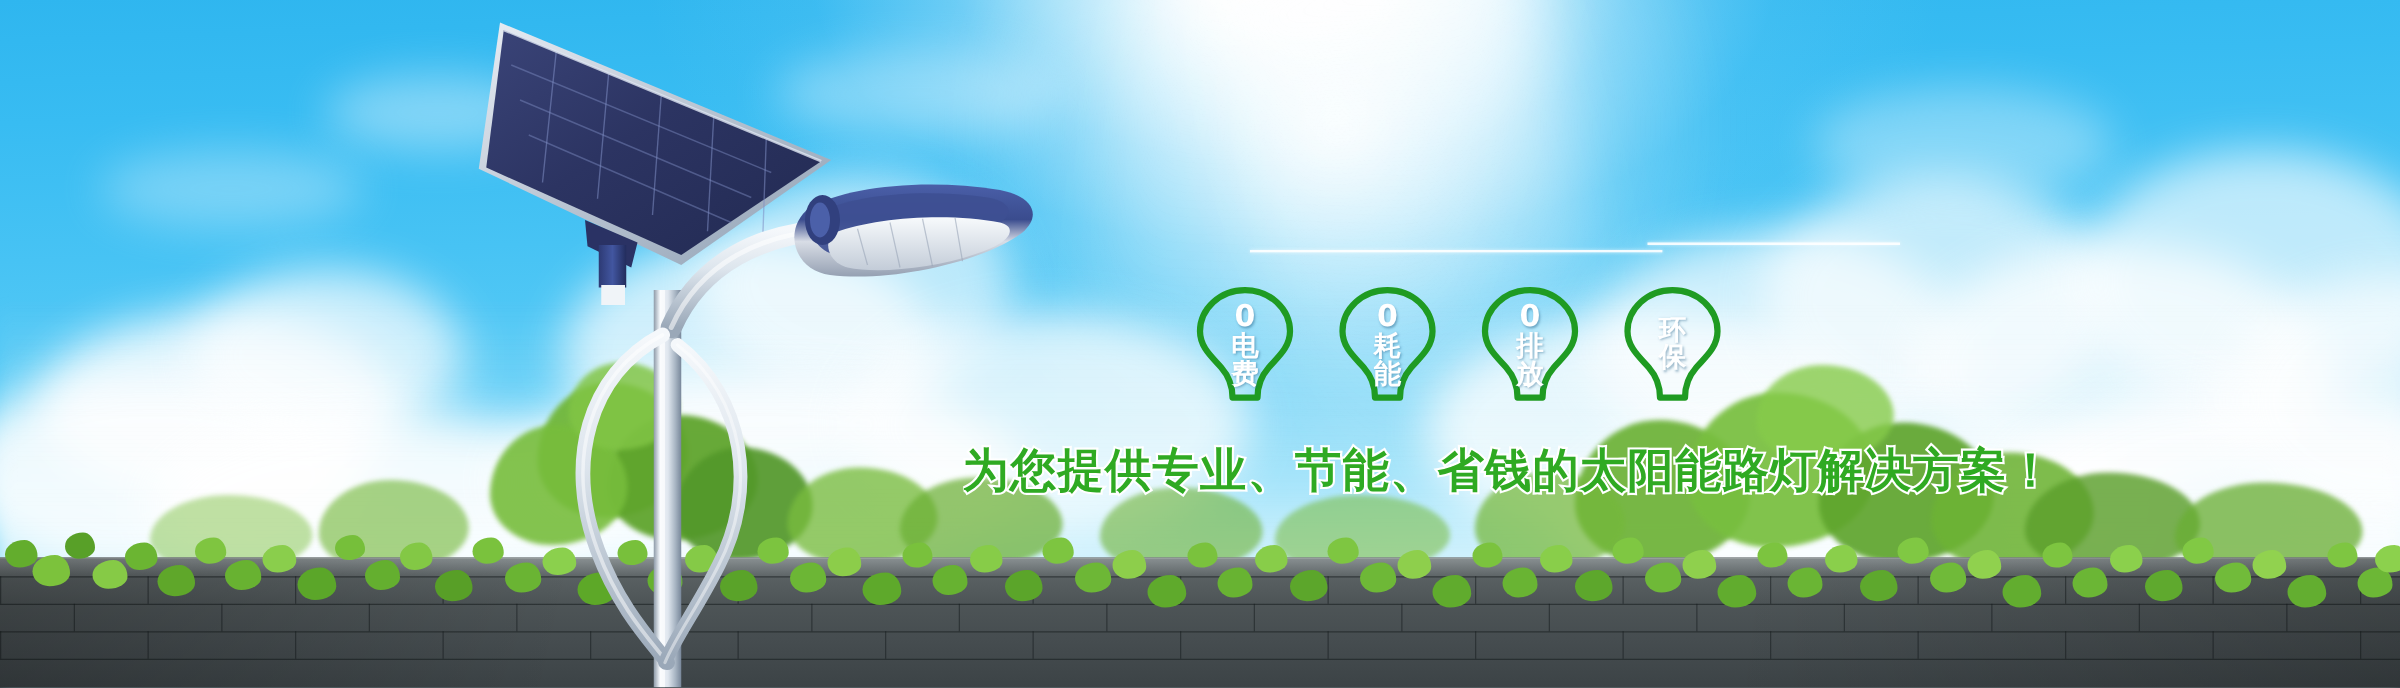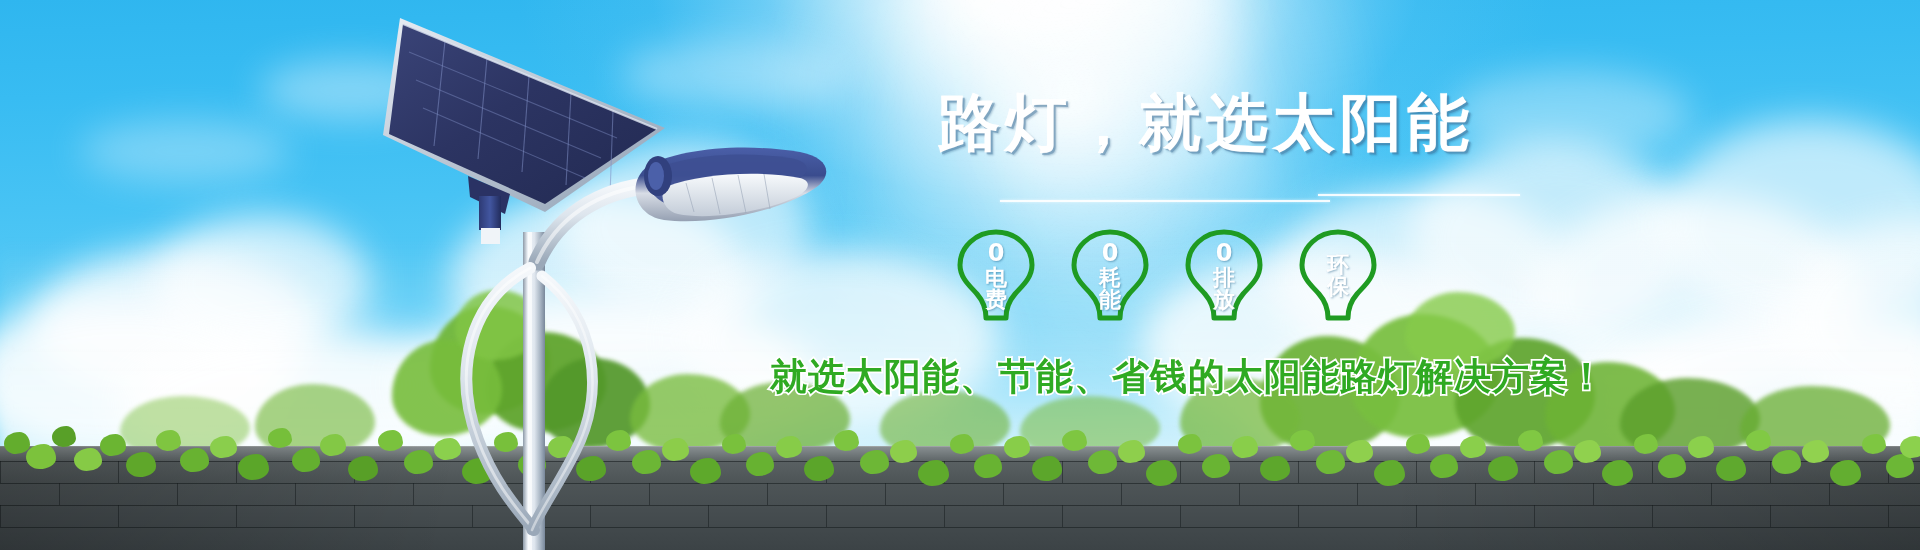--- a/index.html
+++ b/index.html
@@ -525,21 +525,20 @@
         <line x1="686" y1="183" x2="694" y2="212"></line>
         <line x1="712" y1="178" x2="720" y2="214"></line>
         <line x1="738" y1="175" x2="746" y2="213"></line>
         <line x1="764" y1="174" x2="770" y2="209"></line>
       </g>
       <ellipse cx="658" cy="176" rx="14" ry="20" fill="#31407e"></ellipse>
       <ellipse cx="656" cy="176" rx="8" ry="14" fill="#5268b4" opacity=".8"></ellipse>
     </g>
   </svg>
 
-  <div class="headline">路灯，就选太阳能</div>
 
   <div class="divider">
     <div class="ln l1"></div>
     <div class="ln l2"></div>
   </div>
 
   <div class="badges">
 
     <div class="badge">
       <svg class="bulb" viewBox="0 0 88 96">
@@ -587,15 +586,15 @@
                  C 18 58, 8 50, 8 37 C 8 19, 24 4, 44 4 Z" fill="none" stroke="#1f9b22" stroke-width="5" stroke-linejoin="round"></path>
       </svg>
       <div class="txt">
         <div class="lbl two">环</div>
         <div class="lbl two">保</div>
       </div>
     </div>
 
   </div>
 
-  <div class="subline">就选太阳能、节能、省钱的太阳能路灯解决方案！</div>
+  <div class="subline">为您提供专业、节能、省钱的太阳能路灯解决方案！</div>
 
 </div>
 
 </body></html>

